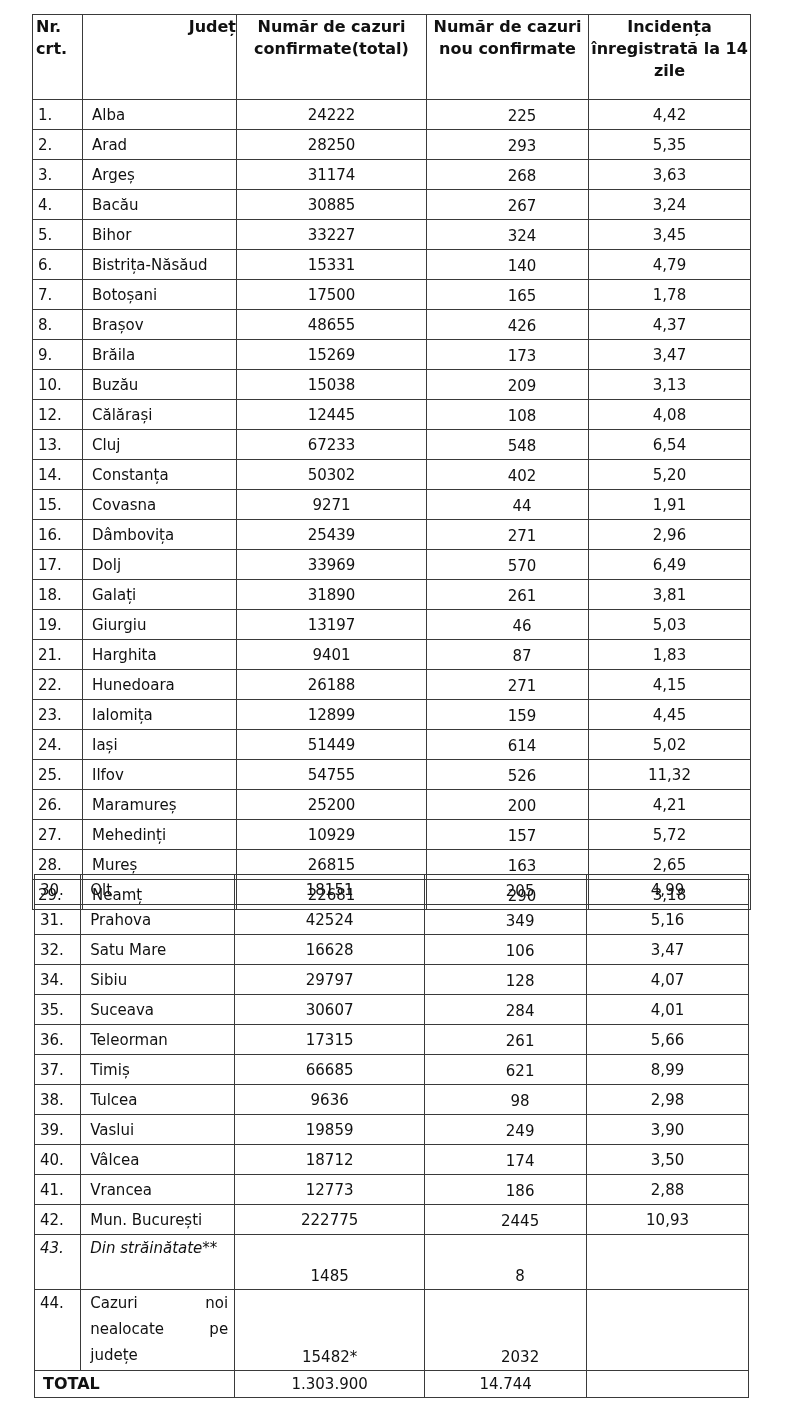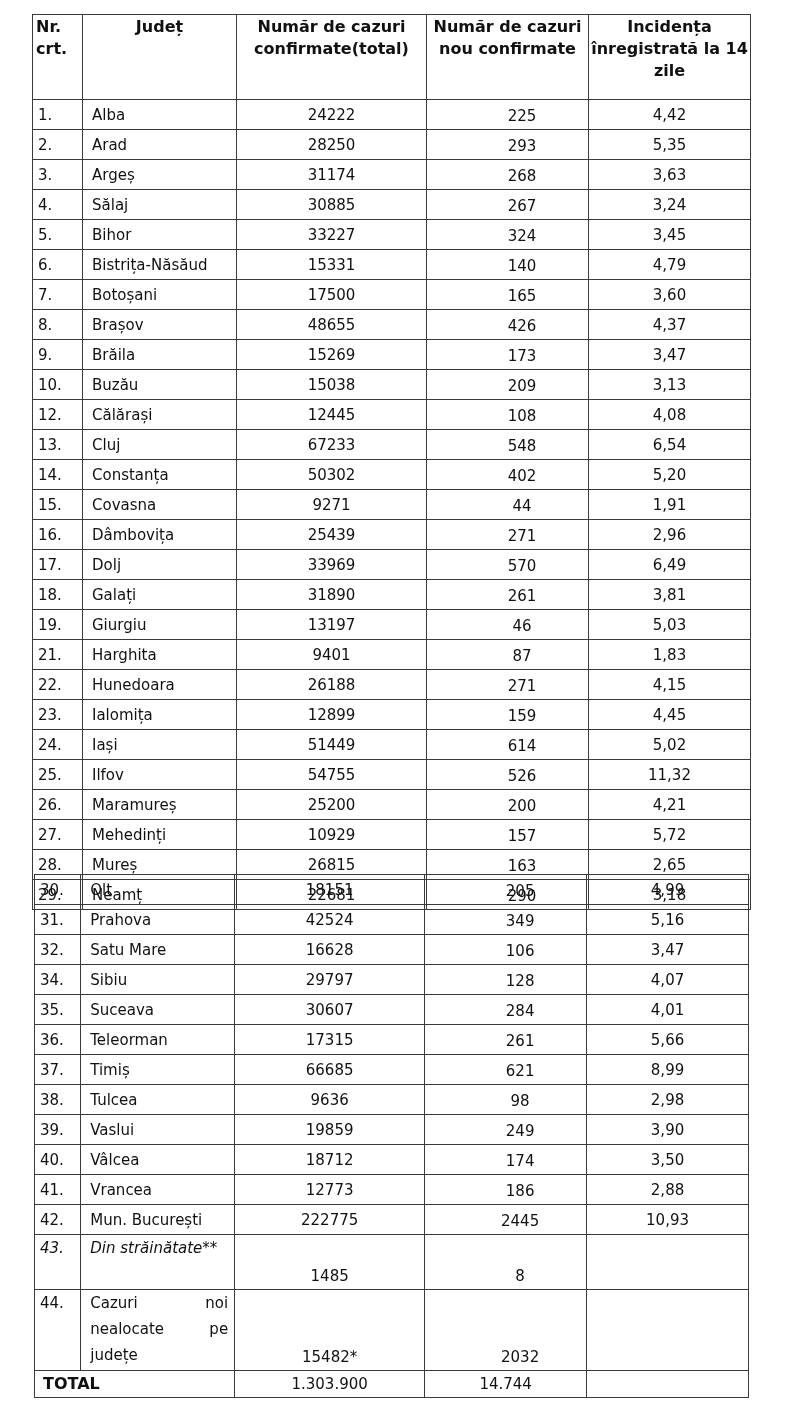--- a/index.html
+++ b/index.html
@@ -9,21 +9,21 @@
     .tbl td, .tbl th { border: 1.5px solid #3a3a3a; padding: 0; font-size: 15px; line-height: 26px; }
     .tbl th { font-weight: bold; vertical-align: top; text-align: center; line-height: 22px; padding-top: 1px; font-size: 16px; }
     #tbl-top { left: 32px; top: 14px; width: 715px; }
     #tbl-bottom { left: 34px; top: 874px; width: 715px; }
     .c-nr { width: 46px; padding-left: 5px !important; text-align: left; }
     .c-jud { width: 153px; padding-left: 9px !important; text-align: left; }
     .c-tot { width: 189px; text-align: center; }
     .c-new { width: 161px; text-align: center; }
     .c-inc { width: 161px; text-align: center; }
     .tbl th.c-nr { text-align: left; padding-left: 3px !important; }
-    .tbl th.c-jud { text-align: center; padding-left: 0 !important; }
+    .tbl th.c-jud { text-align: right; padding-left: 0 !important; }
     tr.row td { height: 26px; }
     tr.hdr th { height: 83px; }
     td.num-new { padding-top: 3px !important; padding-left: 29px; }
     tr.tall43 td { height: 51px; vertical-align: bottom; }
     tr.tall43 td.c-nr, tr.tall43 td.c-jud { vertical-align: top; font-style: italic; }
     tr.tall44 td { height: 77px; vertical-align: bottom; }
     tr.tall44 td.c-nr, tr.tall44 td.c-jud { vertical-align: top; }
     .justify { text-align: justify; text-align-last: left; padding-right: 6px; display: block; }
     tr.total td { height: 26px; }
     tr.total td.c-total-label { font-weight: bold; padding-left: 8px; text-align: left; font-size: 16px; }
@@ -58,21 +58,21 @@
       </tr>
       <tr class="row">
         <td class="c-nr">3.</td>
         <td class="c-jud">Argeș</td>
         <td class="c-tot">31174</td>
         <td class="c-new num-new">268</td>
         <td class="c-inc">3,63</td>
       </tr>
       <tr class="row">
         <td class="c-nr">4.</td>
-        <td class="c-jud">Sălaj</td>
+        <td class="c-jud">Bacău</td>
         <td class="c-tot">30885</td>
         <td class="c-new num-new">267</td>
         <td class="c-inc">3,24</td>
       </tr>
       <tr class="row">
         <td class="c-nr">5.</td>
         <td class="c-jud">Bihor</td>
         <td class="c-tot">33227</td>
         <td class="c-new num-new">324</td>
         <td class="c-inc">3,45</td>
@@ -82,21 +82,21 @@
         <td class="c-jud">Bistrița-Năsăud</td>
         <td class="c-tot">15331</td>
         <td class="c-new num-new">140</td>
         <td class="c-inc">4,79</td>
       </tr>
       <tr class="row">
         <td class="c-nr">7.</td>
         <td class="c-jud">Botoșani</td>
         <td class="c-tot">17500</td>
         <td class="c-new num-new">165</td>
-        <td class="c-inc">3,60</td>
+        <td class="c-inc">1,78</td>
       </tr>
       <tr class="row">
         <td class="c-nr">8.</td>
         <td class="c-jud">Brașov</td>
         <td class="c-tot">48655</td>
         <td class="c-new num-new">426</td>
         <td class="c-inc">4,37</td>
       </tr>
       <tr class="row">
         <td class="c-nr">9.</td>

